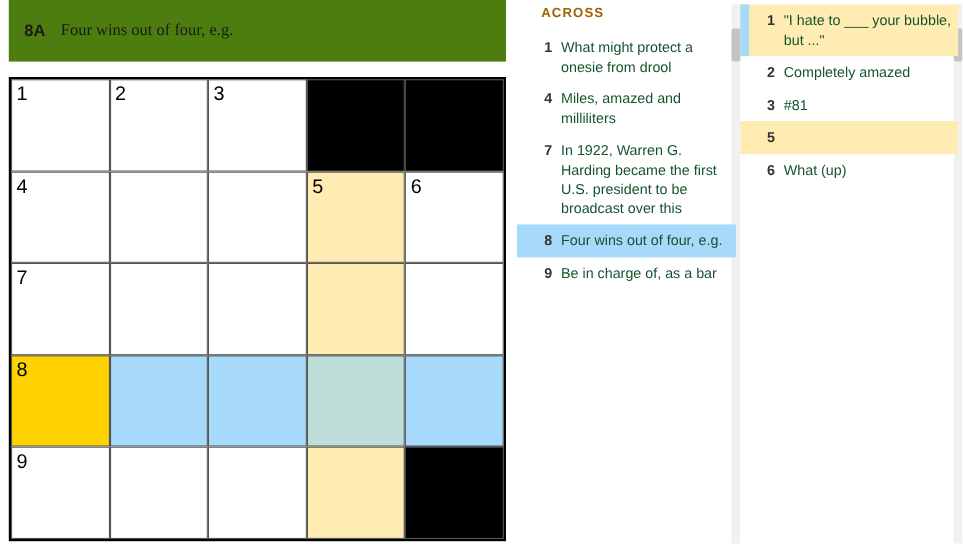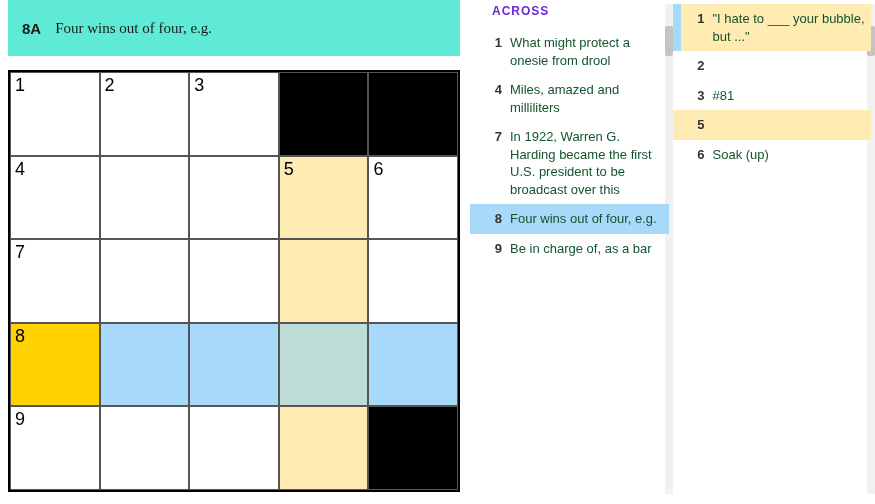--- a/index.html
+++ b/index.html
@@ -14,21 +14,21 @@
   .wrap {
     display: flex;
     width: 875px;
     height: 504px;
   }
   .left {
     width: 470px;
     padding: 0 10px 0 8px;
   }
   .clue-bar {
-    background: #5eead4;
+    background: #4d7c0f;
     height: 56px;
     display: flex;
     align-items: center;
     padding: 0 14px;
     margin-bottom: 14px;
   }
   .clue-bar .num {
     font-weight: bold;
     font-size: 15px;
     margin-right: 14px;
@@ -73,21 +73,21 @@
   }
   .col {
     flex: 1;
     position: relative;
     padding-right: 4px;
   }
   .col h3 {
     font-size: 12px;
     font-weight: bold;
     letter-spacing: 1px;
-    color: #6d28d9;
+    color: #a16207;
     padding: 0 0 10px 22px;
   }
   .clue-list {
     list-style: none;
     position: relative;
   }
   .clue-item {
     display: flex;
     padding: 6px 6px 6px 6px;
     font-size: 13px;
@@ -217,28 +217,29 @@
     <div class="col">
       <div class="scroll-track"></div>
       <div class="scroll-thumb"></div>
       <ul class="clue-list" id="down-list">
           <li class="clue-item secondary">
             <span class="cn">1</span>
             <span class="ct">"I hate to ___ your bubble, but ..."</span>
           </li>
           <li class="clue-item">
             <span class="cn">2</span>
+            <span class="ct">Completely amazed</span>
           </li>
           <li class="clue-item">
             <span class="cn">3</span>
             <span class="ct">#81</span>
           </li>
           <li class="clue-item" style="background: rgb(255, 236, 179);">
             <span class="cn">5</span>
           </li>
           <li class="clue-item">
             <span class="cn">6</span>
-            <span class="ct">Soak (up)</span>
+            <span class="ct">What (up)</span>
           </li>
         </ul>
     </div>
   </div>
 </div>
 
 </body></html>

